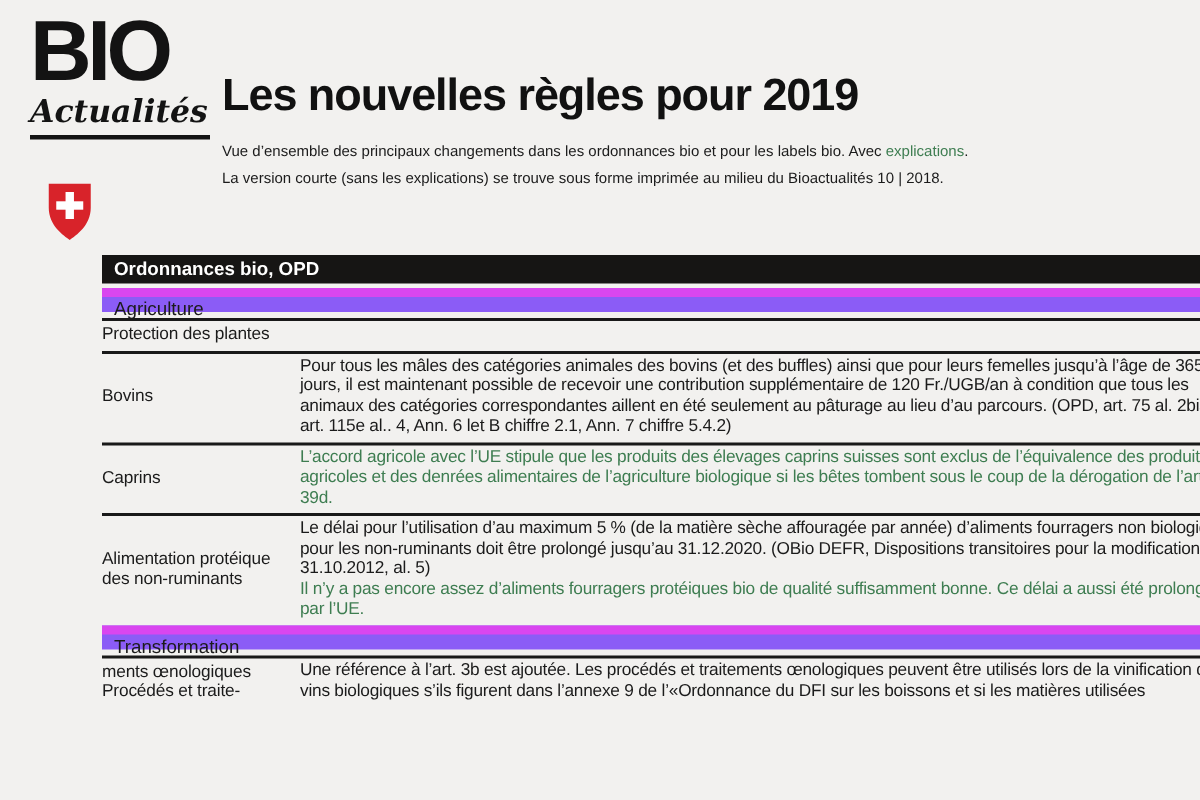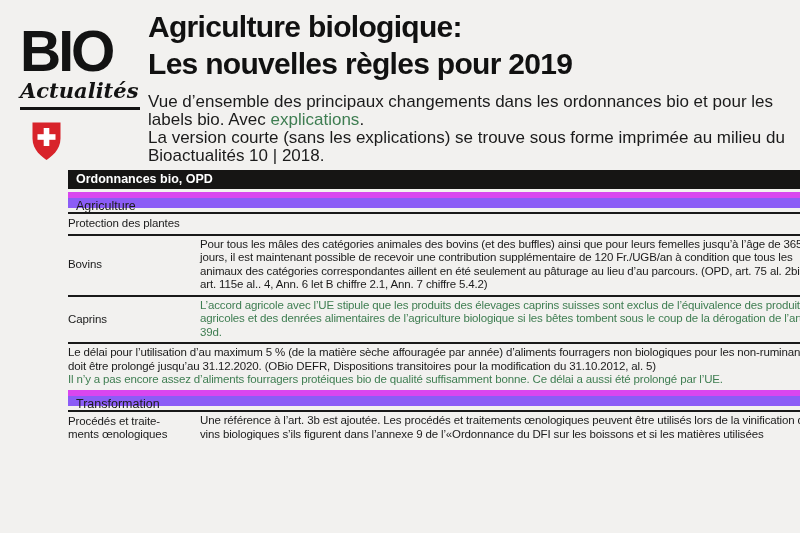--- a/index.html
+++ b/index.html
@@ -2,37 +2,37 @@
 <html><head>
 <meta charset="utf-8">
 <style>
   html,body{margin:0;padding:0;}
   .page{
     position:relative;width:800px;height:533px;overflow:hidden;
     background:#f2f1ef;color:#1b1b1b;
     font-family:"Liberation Sans",sans-serif;
   }
   
-  .logo{position:absolute;left:20px;top:21px;width:120px;}
+  .logo{position:absolute;left:20px;top:4px;width:120px;}
   .logo-bio{
     font-size:57px;font-weight:bold;letter-spacing:-3px;line-height:60px;
     color:#131313;
   }
   .logo-sub{
     font-family:"DejaVu Serif",serif;font-style:italic;font-weight:bold;
     font-size:21px;line-height:24px;color:#131313;
     padding-bottom:4px;border-bottom:3px solid #131313;margin-top:-2px;
   }
   
   .title-block{position:absolute;left:148px;top:8px;width:640px;}
   .doc-title{
     margin:0;font-size:30px;line-height:37px;font-weight:bold;
     letter-spacing:-0.7px;color:#111;
   }
-  .intro{margin:11px 0 4px;font-size:17px;line-height:18px;color:#1b1b1b;}
+  .intro{margin:11px 0 4px;font-size:10px;line-height:18px;color:#1b1b1b;}
   .green{color:#3e7d51;}
   a.green{text-decoration:none;cursor:pointer;}
   
   .flag{position:absolute;left:31px;top:121px;width:31px;height:41px;}
   
   .rules-table{position:absolute;left:28px;top:170px;width:758px;margin-left:40px;}
   .bar{padding:0 8px;font-size:12.5px;box-sizing:border-box;}
   .bar-black{
     background:#161514;color:#ffffff;font-weight:bold;
     height:19px;line-height:19px;margin-bottom:3px;
@@ -56,21 +56,21 @@
 <body>
 
 <div class="page">
 
   <div class="logo">
     <div class="logo-bio">BIO</div>
     <div class="logo-sub">Actualités</div>
   </div>
 
   <div class="title-block">
-    <h1 class="doc-title"><span>Agriculture biologique:</span><br><span>Les nouvelles règles pour 2019</span></h1>
+    <h1 class="doc-title"><br><span>Les nouvelles règles pour 2019</span></h1>
     <p class="intro"><span>Vue d’ensemble des principaux changements dans les ordonnances bio et pour les labels bio. Avec </span><a class="green">explications</a><span>.</span><br><span>La version courte (sans les explications) se trouve sous forme imprimée au milieu du Bioactualités 10 | 2018.</span></p>
   </div>
 
   <div class="flag">
     <svg width="31" height="41" viewBox="0 0 31 41" xmlns="http://www.w3.org/2000/svg">
       <path d="M1.5 1.5 h28 v16 c0 12 -10 18.5 -14 21.5 c-4 -3 -14 -9.5 -14 -21.5 z" fill="#d8232a"></path>
       <rect x="12.7" y="7" width="5.6" height="18" fill="#ffffff"></rect>
       <rect x="6.5" y="13.2" width="18" height="5.6" fill="#ffffff"></rect>
     </svg>
   </div>
@@ -98,32 +98,36 @@
     <div class="row">
       <div class="row-label">
           <span>Caprins</span>
         </div>
       <div class="row-content">
         <div class="note">L’accord agricole avec l’UE stipule que les produits des élevages caprins suisses sont exclus de l’équivalence des produits agricoles et des denrées alimentaires de l’agriculture biologique si les bêtes tombent sous le coup de la dérogation de l’art. 39d.</div>
       </div>
     </div>
 
     <div class="row">
+      <div class="row-label">
+          <span>Alimentation protéique</span>
+          <span>des non-ruminants</span>
+        </div>
       <div class="row-content">
         <div>Le délai pour l’utilisation d’au maximum 5 % (de la matière sèche affouragée par année) d’aliments fourragers non biologiques pour les non-ruminants doit être prolongé jusqu’au 31.12.2020. (OBio DEFR, Dispositions transitoires pour la modification du 31.10.2012, al. 5)</div>
         <div class="note">Il n’y a pas encore assez d’aliments fourragers protéiques bio de qualité suffisamment bonne. Ce délai a aussi été prolongé par l’UE.</div>
       </div>
     </div>
 
     <div class="bar bar-gray">Transformation</div>
 
     <div class="row">
       <div class="row-label">
+          <span>ments œnologiques</span>
           <span>Procédés et traite-</span>
-          <span>ments œnologiques</span>
         </div>
       <div class="row-content">
         <div>Une référence à l’art. 3b est ajoutée. Les procédés et traitements œnologiques peuvent être utilisés lors de la vinification des vins biologiques s’ils figurent dans l’annexe 9 de l’«Ordonnance du DFI sur les boissons et si les matières utilisées</div>
       </div>
     </div>
 
   </div>
 </div>
 
 </body></html>

